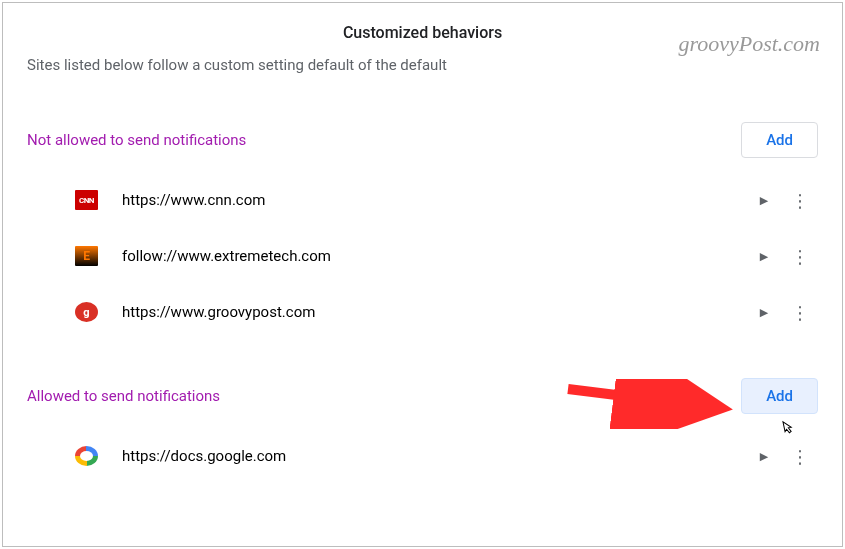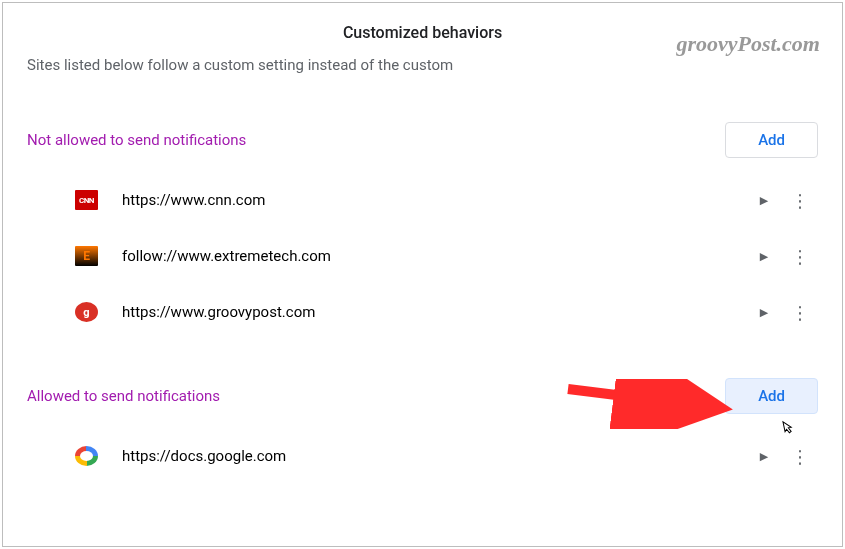--- a/index.html
+++ b/index.html
@@ -43,21 +43,21 @@
       font-size: 15px;
       color: #a21caf;
     }
     .add-btn {
       background: #fff;
       border: 1px solid #dadce0;
       border-radius: 4px;
       color: #1a73e8;
       font-size: 15px;
       font-weight: 500;
-      padding: 8px 32px;
+      padding: 8px 24px;
       cursor: pointer;
       font-family: inherit;
     }
     .add-btn.hovered {
       background: #e8f0fe;
       border-color: #d2e3fc;
     }
     .site-row {
       display: flex;
       align-items: center;
@@ -114,21 +114,20 @@
     }
     .watermark {
       position: absolute;
       top: 28px;
       right: 22px;
       font-family: Georgia, serif;
       font-style: italic;
       font-size: 22px;
       color: #999;
       pointer-events: none;
-      font-weight: bold;
     }
     .red-arrow {
       position: absolute;
       left: 560px;
       top: 376px;
       pointer-events: none;
     }
     .cursor {
       position: absolute;
       left: 776px;
@@ -141,21 +140,21 @@
   </style>
 </head>
 <body>
 
 <div class="panel">
 
   <div class="watermark">groovyPost.com</div>
 
   <div class="header-block">
     <div class="title">Customized behaviors</div>
-    <div class="subtitle">Sites listed below follow a custom setting instead of the custom</div>
+    <div class="subtitle">Sites listed below follow a custom setting default of the default</div>
   </div>
 
   <div class="section-gap"></div>
 
   <div class="section-header">
     <div class="section-header-label">Not allowed to send notifications</div>
     <button class="add-btn">Add</button>
   </div>
 
   <div class="site-row">

